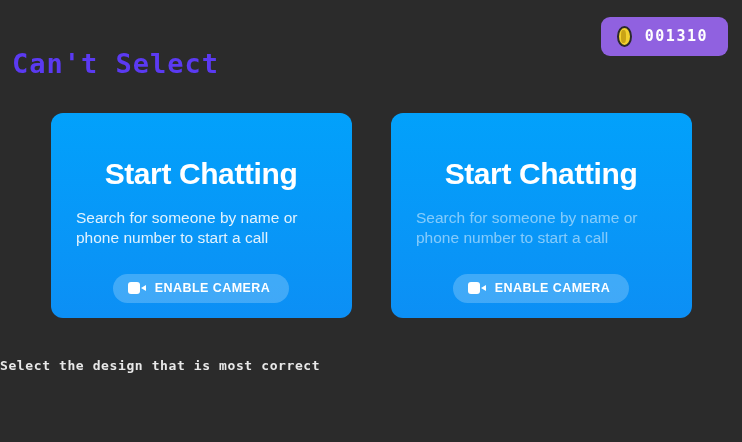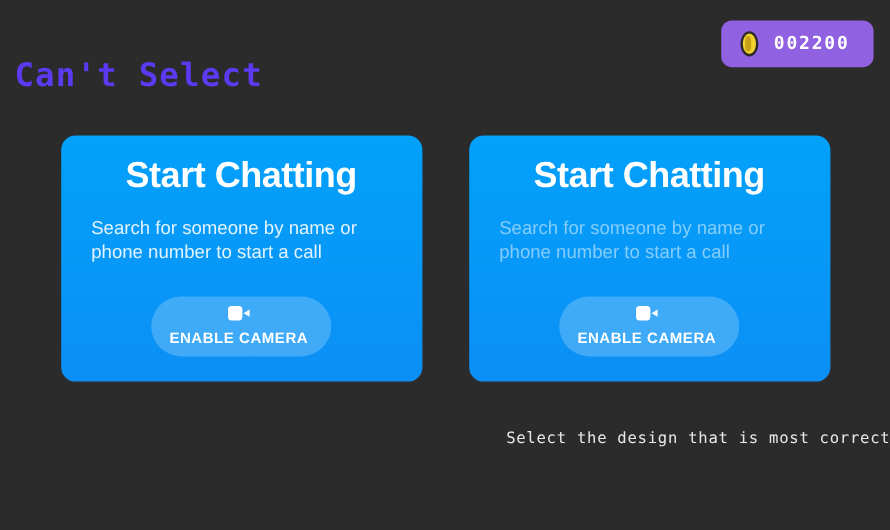--- a/index.html
+++ b/index.html
@@ -100,21 +100,21 @@
     border-radius: 12px;
     background: linear-gradient(180deg, #02a1fb 0%, #0c8ff5 100%);
     display: flex;
     flex-direction: column;
     align-items: center;
     cursor: pointer;
     overflow: hidden;
   }
 
   .card-title {
-    margin-top: 19px;
+    margin-top: 46px;
     font-size: 30px;
     font-weight: bold;
     color: #ffffff;
     letter-spacing: -0.4px;
     line-height: 1;
     text-align: right;
   }
 
   .card-sub {
     margin-top: 19px;
@@ -129,21 +129,20 @@
   .cta {
     margin-top: 26px;
     display: flex;
     align-items: center;
     gap: 9px;
     background: rgba(255,255,255,0.22);
     border: none;
     border-radius: 999px;
     padding: 8px 19px 8px 15px;
     cursor: pointer;
-    flex-direction: column;
   }
   .cta-label {
     font-size: 12.5px;
     font-weight: bold;
     color: #ffffff;
     letter-spacing: 0.45px;
     line-height: 1;
   }
   .cam-icon {
     width: 18px;
@@ -167,45 +166,45 @@
     width: 0;
     height: 0;
     border-top: 3.5px solid transparent;
     border-bottom: 3.5px solid transparent;
     border-right: 5px solid #ffffff;
   }
 
   
   .prompt {
     margin-top: 40px;
-    text-align: right;
+    text-align: left;
     font-family: "DejaVu Sans Mono", monospace;
     font-size: 13px;
-    font-weight: normal;
+    font-weight: bold;
     color: #e8e8e8;
     letter-spacing: 0.6px;
   }
 </style>
 </head>
 <body>
 
 <div class="header">
 
   <div class="logo">
     
     
     <span class="layer mid">Can't Select</span>
   </div>
 
   <div class="score-badge">
     <div class="coin">
       <div class="outer"></div>
       <div class="inner"></div>
     </div>
-    <span class="score-value">002200</span>
+    <span class="score-value">001310</span>
   </div>
 
 </div>
 
 <div class="stage">
 
   <div class="card">
     <div class="card-title">Start Chatting</div>
     <div class="card-sub bright">Search for someone by name or phone number to start a call</div>
     <button class="cta">

